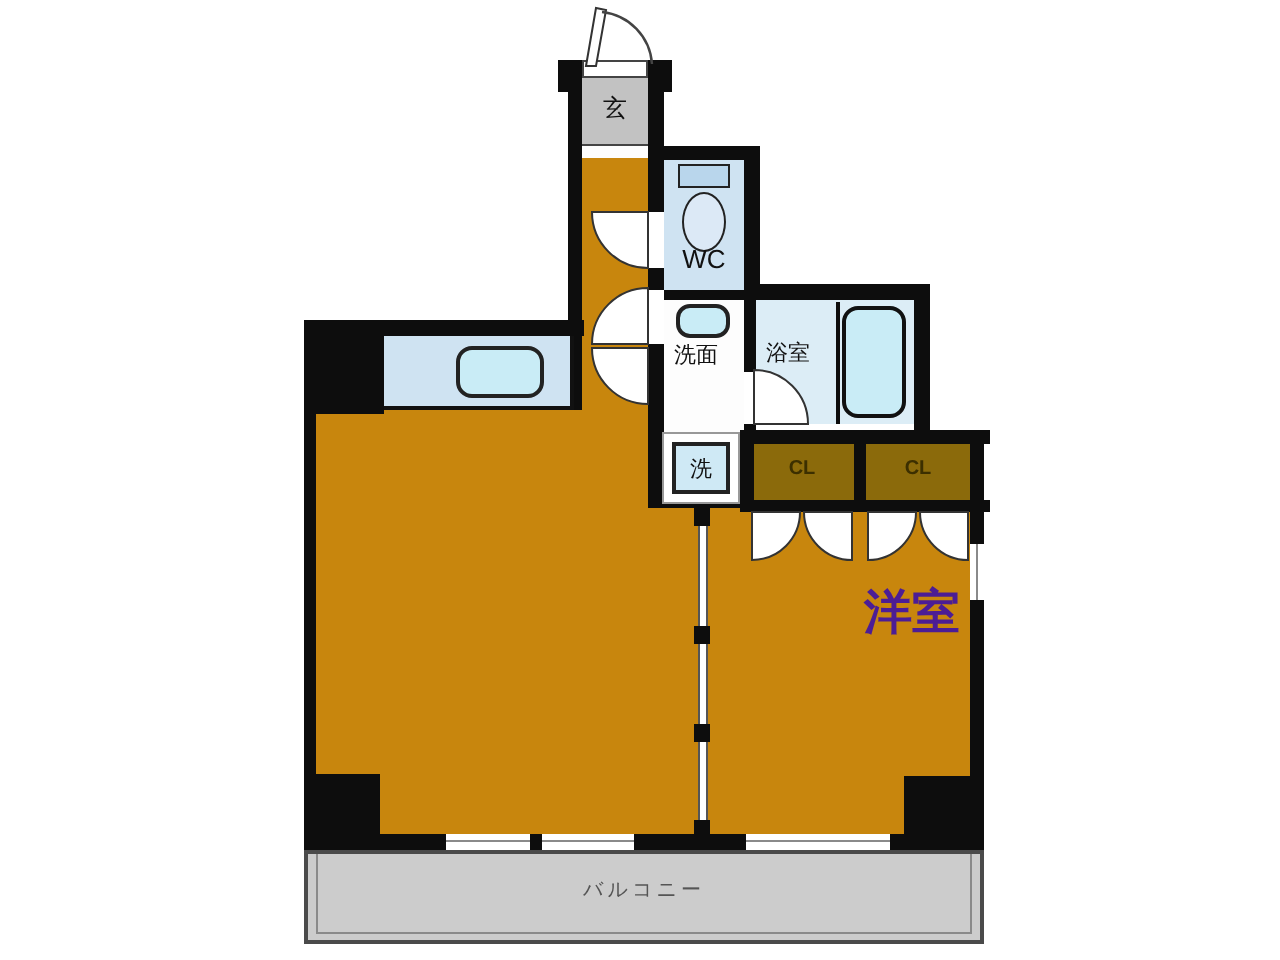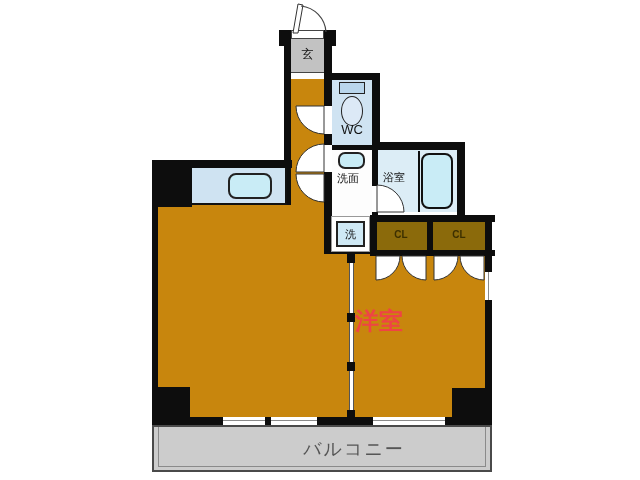--- a/index.html
+++ b/index.html
@@ -32,21 +32,21 @@
   <div class="fill water" style="left:332px;top:80px;width:40px;height:67px;"></div>
   <div class="fill white" style="left:332px;top:147px;width:40px;height:103px;"></div>
   <div class="fill bath" style="left:378px;top:150px;width:79px;height:62px;"></div>
   <div class="fill cl-brown" style="left:375px;top:220px;width:52px;height:34px;"></div>
   <div class="fill cl-brown" style="left:433px;top:220px;width:52px;height:34px;"></div>
   <div class="fill room-orange" style="left:355px;top:254px;width:130px;height:163px;"></div>
 
   <div class="fill" style="left:152px;top:425px;width:340px;height:47px;background:#cccccc;border:2px solid #4a4a4a;box-sizing:border-box;">
     <div style="position:absolute;left:4px;right:4px;top:0;bottom:3px;border-left:1px solid #8a8a8a;border-right:1px solid #8a8a8a;border-bottom:1px solid #8a8a8a;"></div>
   </div>
-  <div class="lbl" style="left:152px;top:440px;width:340px;font-size:18px;color:#555;letter-spacing:2px;margin-left:32px;">バルコニー</div>
+  <div class="lbl" style="left:152px;top:440px;width:340px;font-size:10px;color:#555;letter-spacing:2px;">バルコニー</div>
 
   <div class="wall" style="left:279px;top:30px;width:12px;height:16px;"></div>
   <div class="wall" style="left:324px;top:30px;width:12px;height:16px;"></div>
   <div class="wall" style="left:284px;top:30px;width:7px;height:175px;"></div>
   <div class="wall" style="left:324px;top:30px;width:8px;height:224px;"></div>
   <div class="wall" style="left:324px;top:73px;width:56px;height:7px;"></div>
   <div class="wall" style="left:372px;top:73px;width:8px;height:77px;"></div>
   <div class="wall" style="left:332px;top:145px;width:40px;height:5px;"></div>
   <div class="wall" style="left:372px;top:142px;width:93px;height:8px;"></div>
   <div class="wall" style="left:457px;top:142px;width:8px;height:78px;"></div>
@@ -119,17 +119,17 @@
   </div>
 
   <div class="lbl" style="left:291px;top:48px;width:33px;font-size:12px;">玄</div>
   <div class="lbl" style="left:332px;top:123px;width:40px;font-size:13px;">WC</div>
   <div class="lbl" style="left:326px;top:172px;width:44px;font-size:11px;">洗面</div>
   <div class="lbl" style="left:374px;top:171px;width:40px;font-size:11px;">浴室</div>
   <div class="lbl" style="left:375px;top:229px;width:52px;font-size:10px;color:#3c2f00;font-weight:bold;">CL</div>
   <div class="lbl" style="left:433px;top:229px;width:52px;font-size:10px;color:#3c2f00;font-weight:bold;">CL</div>
 
 
-  <div class="abs" style="left:355px;top:305px;width:125px;text-align:left;color:#ef4444;">
+  <div class="abs" style="left:355px;top:290px;width:125px;text-align:right;color:#4c1d95;">
     <div style="font-size:24px;font-weight:600;">洋室</div>
   </div>
 
 </div>
 
 </body></html>

